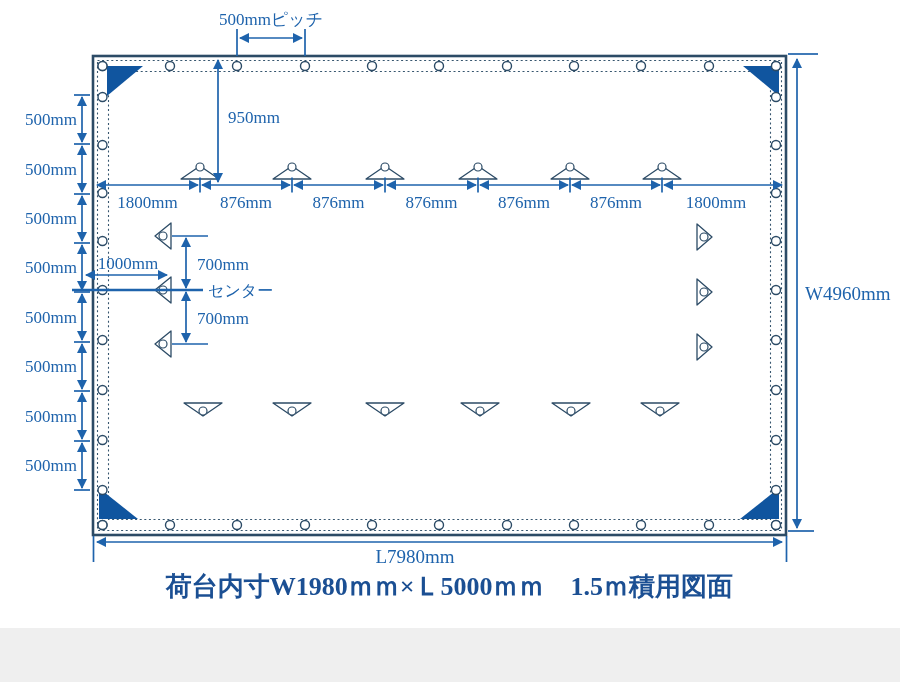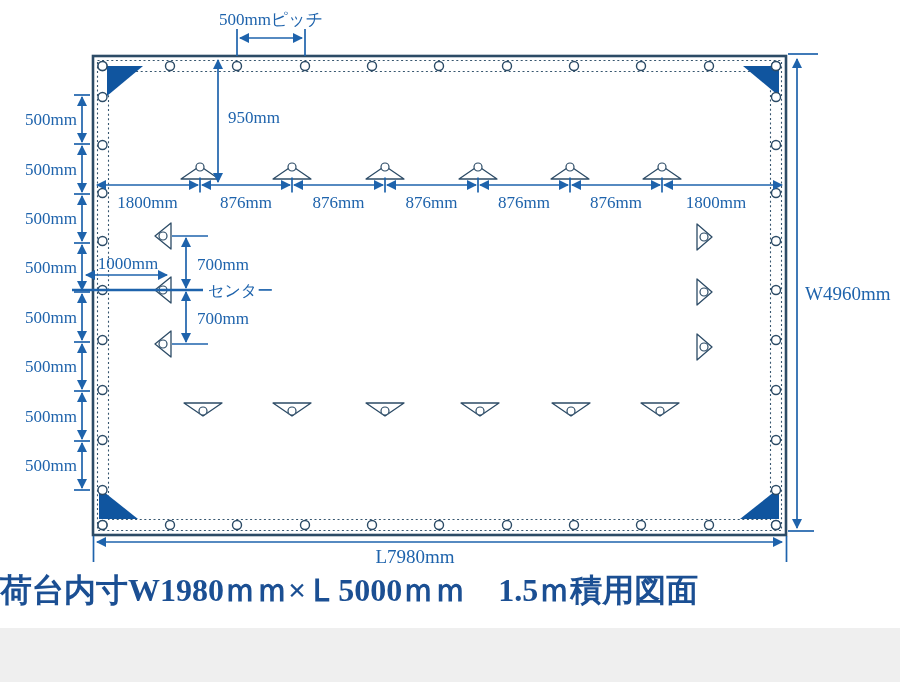--- a/index.html
+++ b/index.html
@@ -10,22 +10,22 @@
   .dots{fill:none;stroke:#37566f;stroke-width:1.1;stroke-dasharray:2 2.6;}
   .corner{fill:#10559f;stroke:none;}
   .grommet{fill:#ffffff;stroke:#2c4b66;stroke-width:1.4;}
   .loop{fill:#ffffff;stroke:#2c4b66;stroke-width:1.3;stroke-linejoin:round;}
   .loopring{fill:#ffffff;stroke:#2c4b66;stroke-width:1.2;}
   .dim{stroke:#1e63ac;stroke-width:1.7;fill:none;}
   .dimthick{stroke:#1e63ac;stroke-width:2.4;fill:none;}
   .dimtext{fill:#1e63ac;font-size:17px;font-family:"Liberation Serif","DejaVu Serif",serif;}
   .dimtext.big{font-size:19px;}
   .dimtext.small{font-size:16px;}
-  .caption{position:absolute;left:0;top:569px;width:733px;text-align:left;
-           font-size:32px;font-weight:bold;color:#1b4f93;
+  .caption{position:absolute;left:0;top:569px;width:733px;text-align:right;
+           font-size:26px;font-weight:bold;color:#1b4f93;
            font-family:"Liberation Serif","DejaVu Serif",serif;}
   .band{position:absolute;left:0;top:628px;width:900px;height:54px;background:#efefef;}
 </style>
 </head>
 <body>
 
 <div class="stage">
   <svg id="svg" width="900" height="682" viewBox="0 0 900 682">
     <defs>
       <marker id="arr" viewBox="0 0 10 10" refX="9" refY="5" markerWidth="6" markerHeight="6" orient="auto-start-reverse" markerUnits="strokeWidth">

